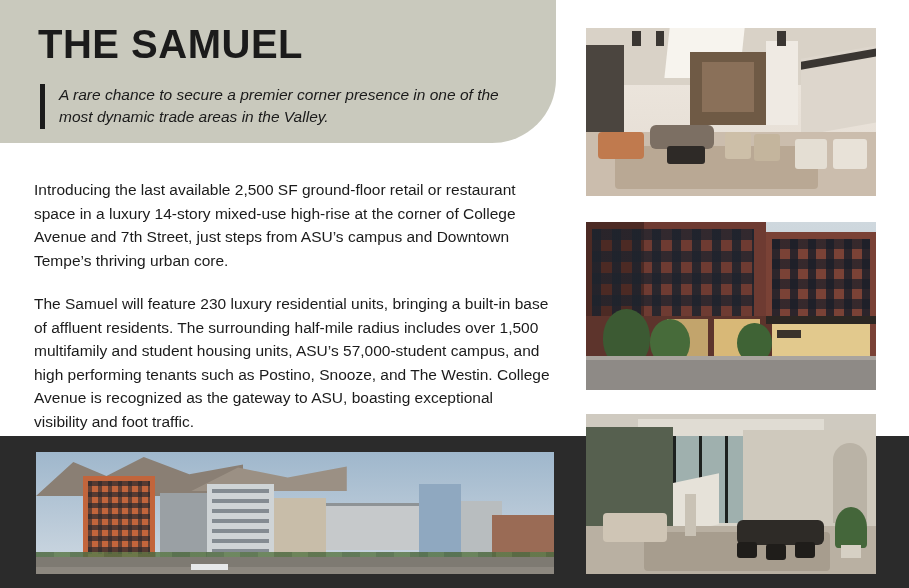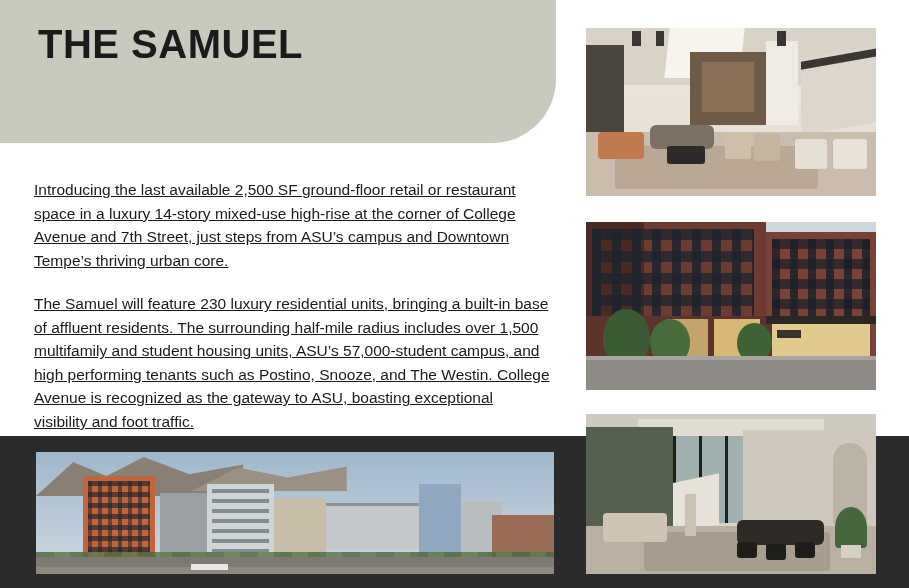--- a/index.html
+++ b/index.html
@@ -63,21 +63,20 @@
 
   
   .body-copy {
     position: absolute;
     left: 34px;
     top: 178px;
     width: 516px;
     color: #1b1b1b;
     font-size: 15.5px;
     line-height: 1.52;
-    text-decoration: underline;
   }
   .body-copy p {
     margin: 0 0 20px 0;
   }
   .body-copy p:last-child {
     margin-bottom: 16px;
   }
 
   
   .dark-band {
@@ -203,20 +202,24 @@
   .sk-trees { left:0; top:82%; width:100%; height:10%; background:repeating-linear-gradient(to right, #4f6a41 0 18px, #5d7a4b 18px 34px); opacity:.85; }
   .sk-sign { left:30%; top:92%; width:7%; height:5%; background:#e6e8e9; }
 </style>
 </head>
 <body>
 
 <div class="page">
 
   <div class="header-shape"></div>
   <div class="title">THE SAMUEL</div>
+  <div class="subtitle-wrap">
+    <div class="subtitle-bar"></div>
+    <div class="subtitle">A rare chance to secure a premier corner presence in one of the most dynamic trade areas in the Valley.</div>
+  </div>
 
   <div class="body-copy">
     <p>Introducing the last available 2,500 SF ground-floor retail or restaurant space in a luxury 14-story mixed-use high-rise at the corner of College Avenue and 7th Street, just steps from ASU’s campus and Downtown Tempe’s thriving urban core.</p>
     <p>The Samuel will feature 230 luxury residential units, bringing a built-in base of affluent residents. The surrounding half-mile radius includes over 1,500 multifamily and student housing units, ASU’s 57,000-student campus, and high performing tenants such as Postino, Snooze, and The Westin. College Avenue is recognized as the gateway to ASU, boasting exceptional visibility and foot traffic.</p>
   </div>
 
   <div class="dark-band"></div>
 
   <div class="photo photo-lobby">
     <div class="ph-canvas">

